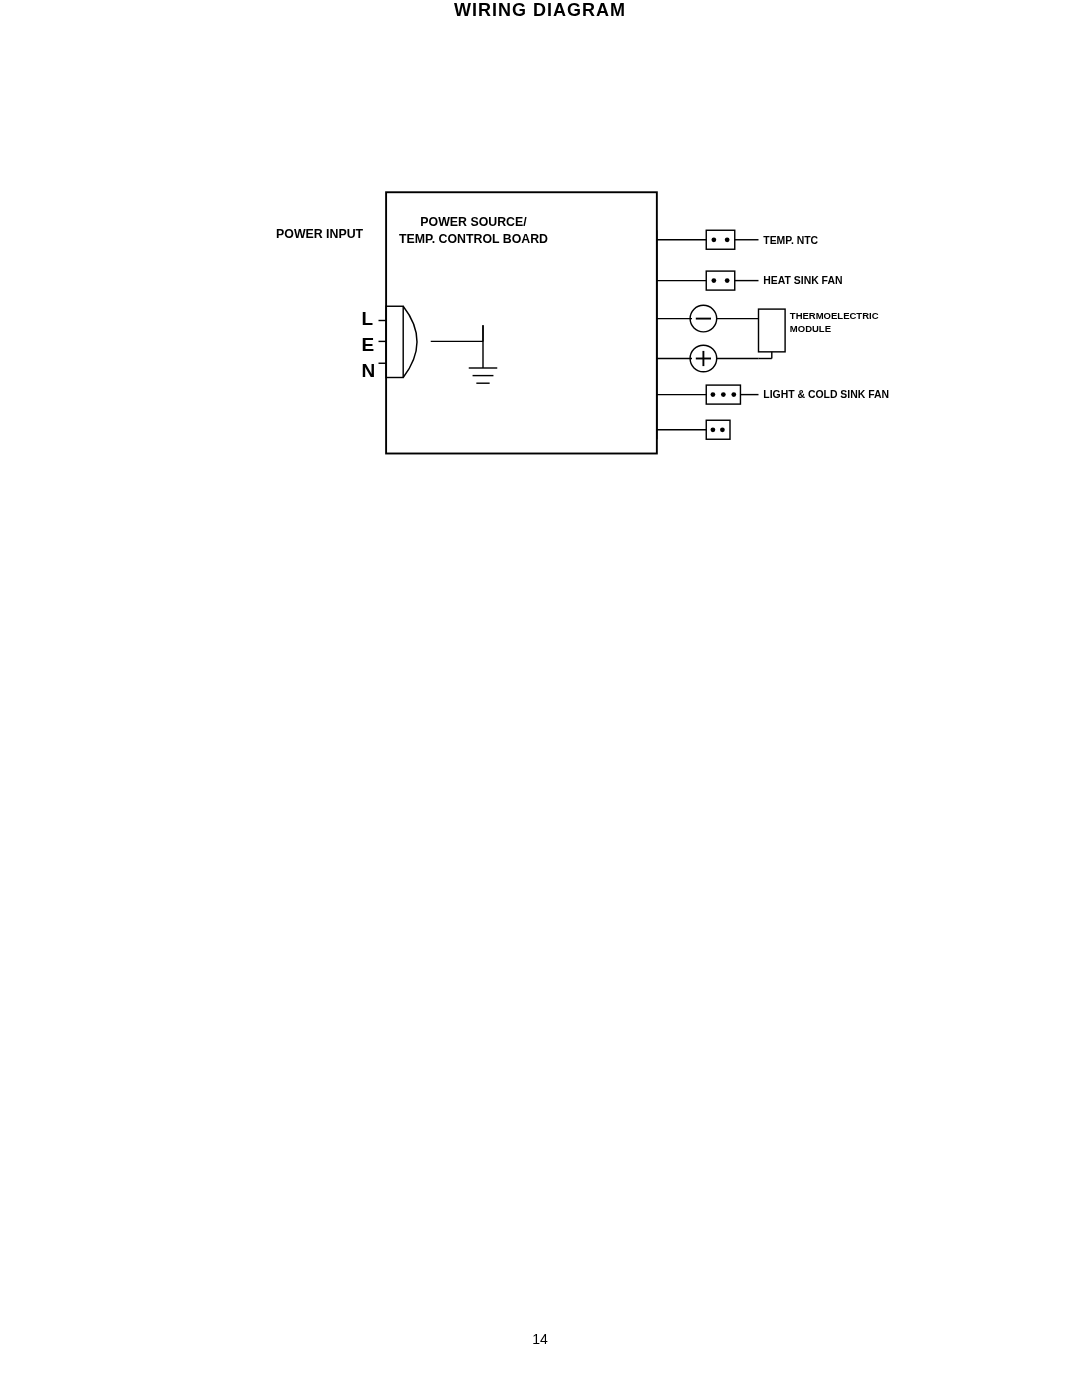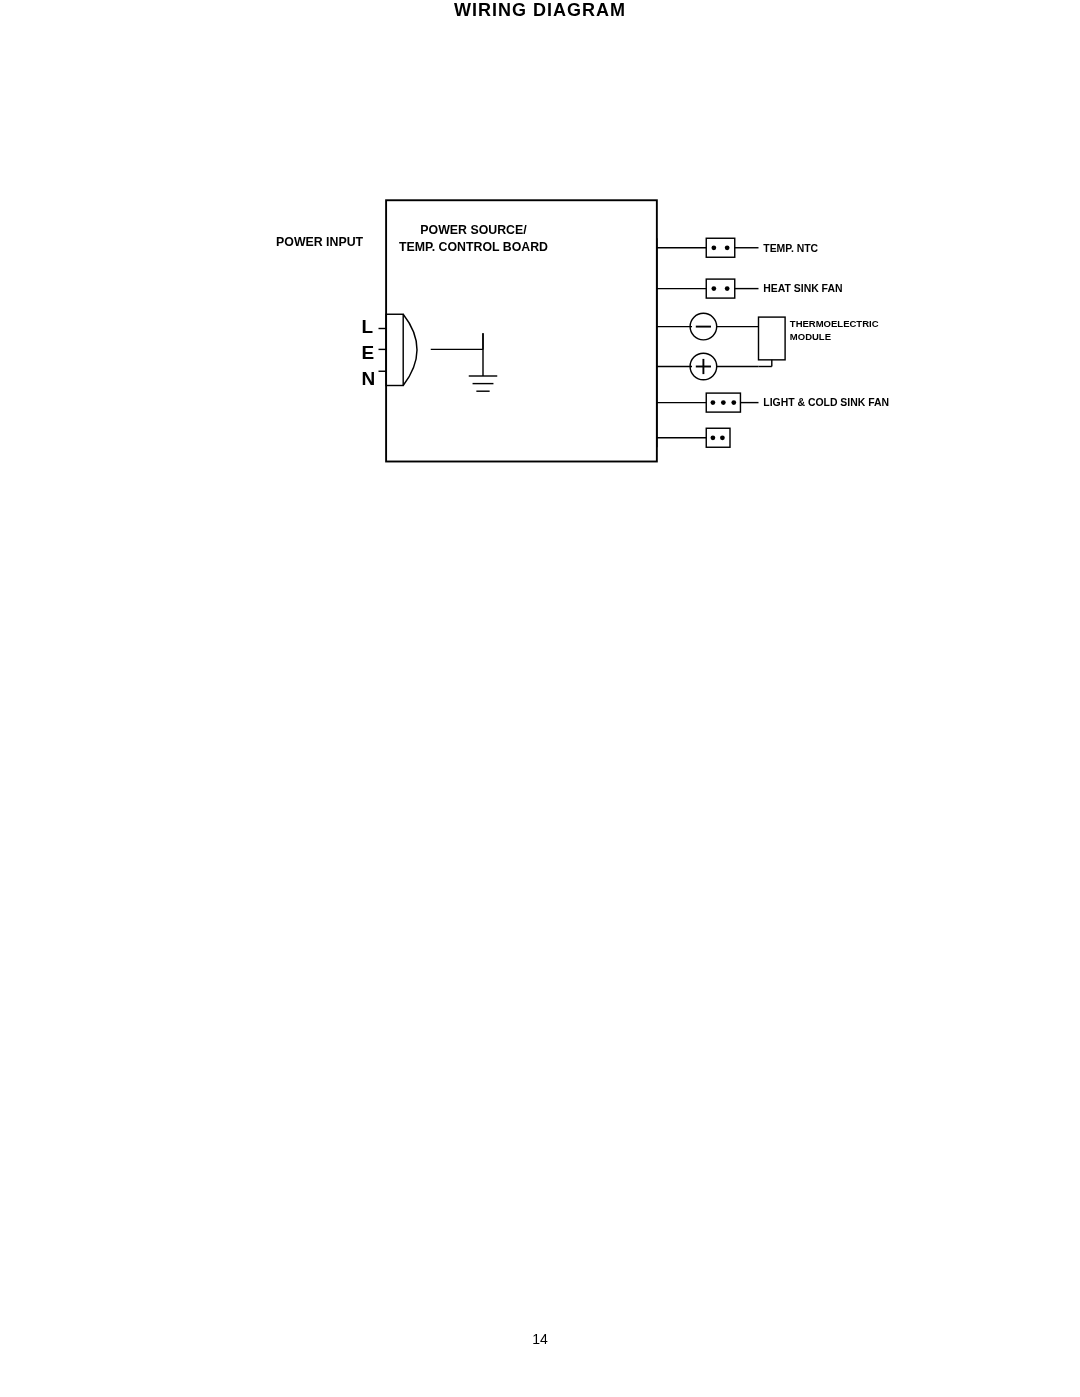--- a/index.html
+++ b/index.html
@@ -14,21 +14,21 @@
 
     .page-title {
       text-align: center;
       font-weight: bold;
       font-size: 18px;
       letter-spacing: 1px;
     }
 
     .diagram-area {
       position: absolute;
-      top: 148px;
+      top: 140px;
       left: 160px;
       width: 760px;
       height: 380px;
     }
 
     
     .diagram-svg {
       position: absolute;
       top: 0;
       left: 0;

